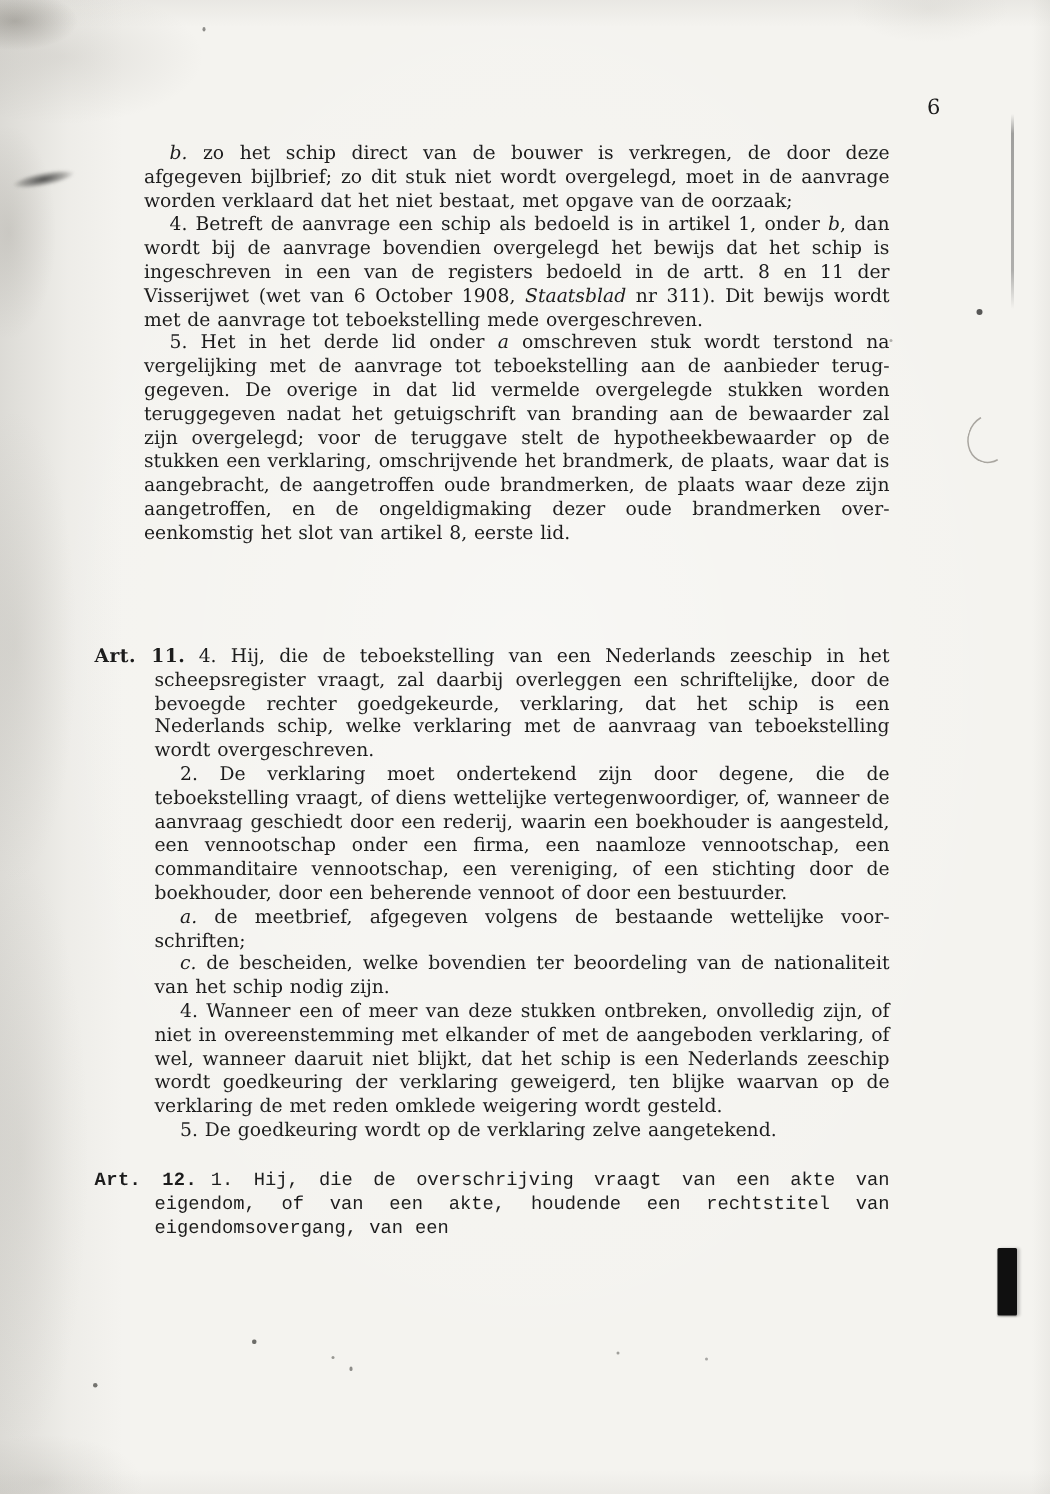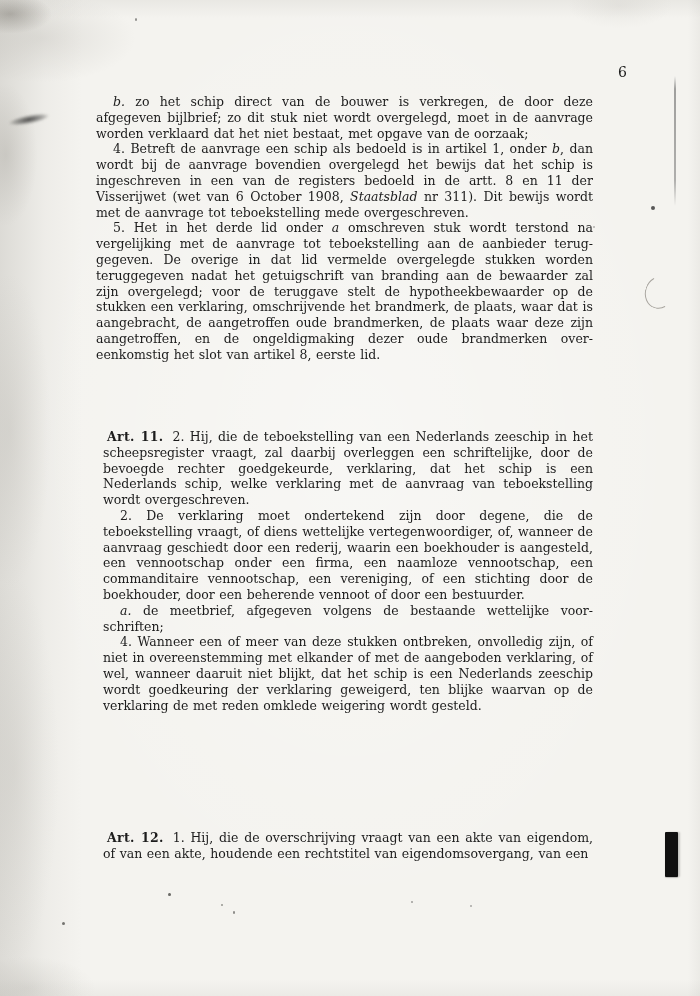--- a/index.html
+++ b/index.html
@@ -50,21 +50,21 @@
     font-size: 12.5px;
     line-height: 15.8px;
     color: var(--ink);
     text-align: justify;
     text-indent: 17px;
     word-spacing: 0.6px;
     hyphens: manual;
   }
   .para .it { font-style: italic; }
   .para.has-label { text-indent: -40px; }
-  .art-label { font-weight: bold; margin-right: 9px; letter-spacing: 0.3px; margin-left: 44px; }
+  .art-label { font-weight: bold; margin-right: 9px; letter-spacing: 0.3px; }
 
   
   .ink-smudge {
     position: absolute; left: 8px; top: 115px; width: 42px; height: 9px;
     background: radial-gradient(closest-side, rgba(45,45,45,0.85), rgba(60,60,58,0.35) 70%, rgba(60,60,58,0) 100%);
     transform: rotate(-11deg);
     filter: blur(1.2px);
     border-radius: 50%;
   }
   .binding-bar {
@@ -98,26 +98,28 @@
 
   <div class="page-number">6</div>
 
   <main class="text-column" id="text-column">
       <section class="block" style="top: 94px;">
         <p class="para"><span class="it">b.</span><span> zo het schip direct van de bouwer is verkregen, de door deze afgegeven bijlbrief; zo dit stuk niet wordt overgelegd, moet in de aanvrage worden verklaard dat het niet bestaat, met opgave van de oorzaak;</span></p>
         <p class="para"><span>4. Betreft de aanvrage een schip als bedoeld is in artikel 1, onder </span><span class="it">b</span><span>, dan wordt bij de aanvrage bovendien overgelegd het bewijs dat het schip is ingeschreven in een van de registers bedoeld in de artt. 8 en 11 der Visserijwet (wet van 6 October 1908, </span><span class="it">Staatsblad</span><span> nr 311). Dit bewijs wordt met de aanvrage tot teboekstelling mede overgeschreven.</span></p>
         <p class="para"><span>5. Het in het derde lid onder </span><span class="it">a</span><span> omschreven stuk wordt terstond na vergelijking met de aanvrage tot teboekstelling aan de aanbieder terug­gegeven. De overige in dat lid vermelde overgelegde stukken worden teruggegeven nadat het getuigschrift van branding aan de bewaarder zal zijn overgelegd; voor de teruggave stelt de hypotheek­bewaarder op de stukken een verklaring, omschrijvende het brandmerk, de plaats, waar dat is aangebracht, de aangetroffen oude brandmerken, de plaats waar deze zijn aangetroffen, en de ongeldig­making dezer oude brandmerken over­eenkomstig het slot van artikel 8, eerste lid.</span></p>
       </section>
       <section class="block article" style="top: 429px;">
-        <p class="para has-label"><span class="art-label">Art. 11.</span><span>2. Hij, die de teboekstelling van een Nederlands zeeschip in het scheepsregister vraagt, zal daarbij overleggen een schriftelijke, door de bevoegde rechter goedgekeurde, verklaring, dat het schip is een Nederlands schip, welke verklaring met de aanvraag van teboekstelling wordt over­geschreven.</span></p>
+        <p class="para has-label"><span class="art-label">Art. 11.</span><span>4. Hij, die de teboekstelling van een Nederlands zeeschip in het scheepsregister vraagt, zal daarbij overleggen een schriftelijke, door de bevoegde rechter goedgekeurde, verklaring, dat het schip is een Nederlands schip, welke verklaring met de aanvraag van teboekstelling wordt over­geschreven.</span></p>
         <p class="para"><span>2. De verklaring moet ondertekend zijn door degene, die de teboekstelling vraagt, of diens wettelijke vertegen­woordiger, of, wanneer de aanvraag geschiedt door een rederij, waarin een boekhouder is aangesteld, een ven­nootschap onder een firma, een naamloze vennootschap, een commanditaire vennootschap, een vereniging, of een stichting door de boekhouder, door een beherende vennoot of door een bestuurder.</span></p>
         <p class="para"><span class="it">a.</span><span> de meetbrief, afgegeven volgens de bestaande wettelijke voor­schriften;</span></p>
+        <p class="para"><span class="it">c.</span><span> de bescheiden, welke bovendien ter beoordeling van de natio­naliteit van het schip nodig zijn.</span></p>
         <p class="para"><span>4. Wanneer een of meer van deze stukken ontbreken, onvolledig zijn, of niet in overeenstemming met elkander of met de aangeboden verklaring, of wel, wanneer daaruit niet blijkt, dat het schip is een Nederlands zeeschip wordt goedkeuring der verklaring geweigerd, ten blijke waarvan op de verklaring de met reden omklede weigering wordt gesteld.</span></p>
+        <p class="para"><span>5. De goedkeuring wordt op de verklaring zelve aangetekend.</span></p>
       </section>
-      <section class="block article" style="top: 830px;">
+      <section class="block article" style="top: 780px; font-family: Liberation Mono, monospace;">
         <p class="para has-label"><span class="art-label">Art. 12.</span><span>1. Hij, die de overschrijving vraagt van een akte van eigendom, of van een akte, houdende een rechtstitel van eigendoms­overgang, van een</span></p>
       </section>
     </main>
 
   <div class="ink-smudge"></div>
   <div class="binding-bar"></div>
   <div class="scratch-line"></div>
   <div class="ink-dot"></div>
   <div class="pen-arc"></div>
   <div class="ink-speck" style="left:135px; top:18px; width:2px; height:3px; opacity:.6;"></div>

